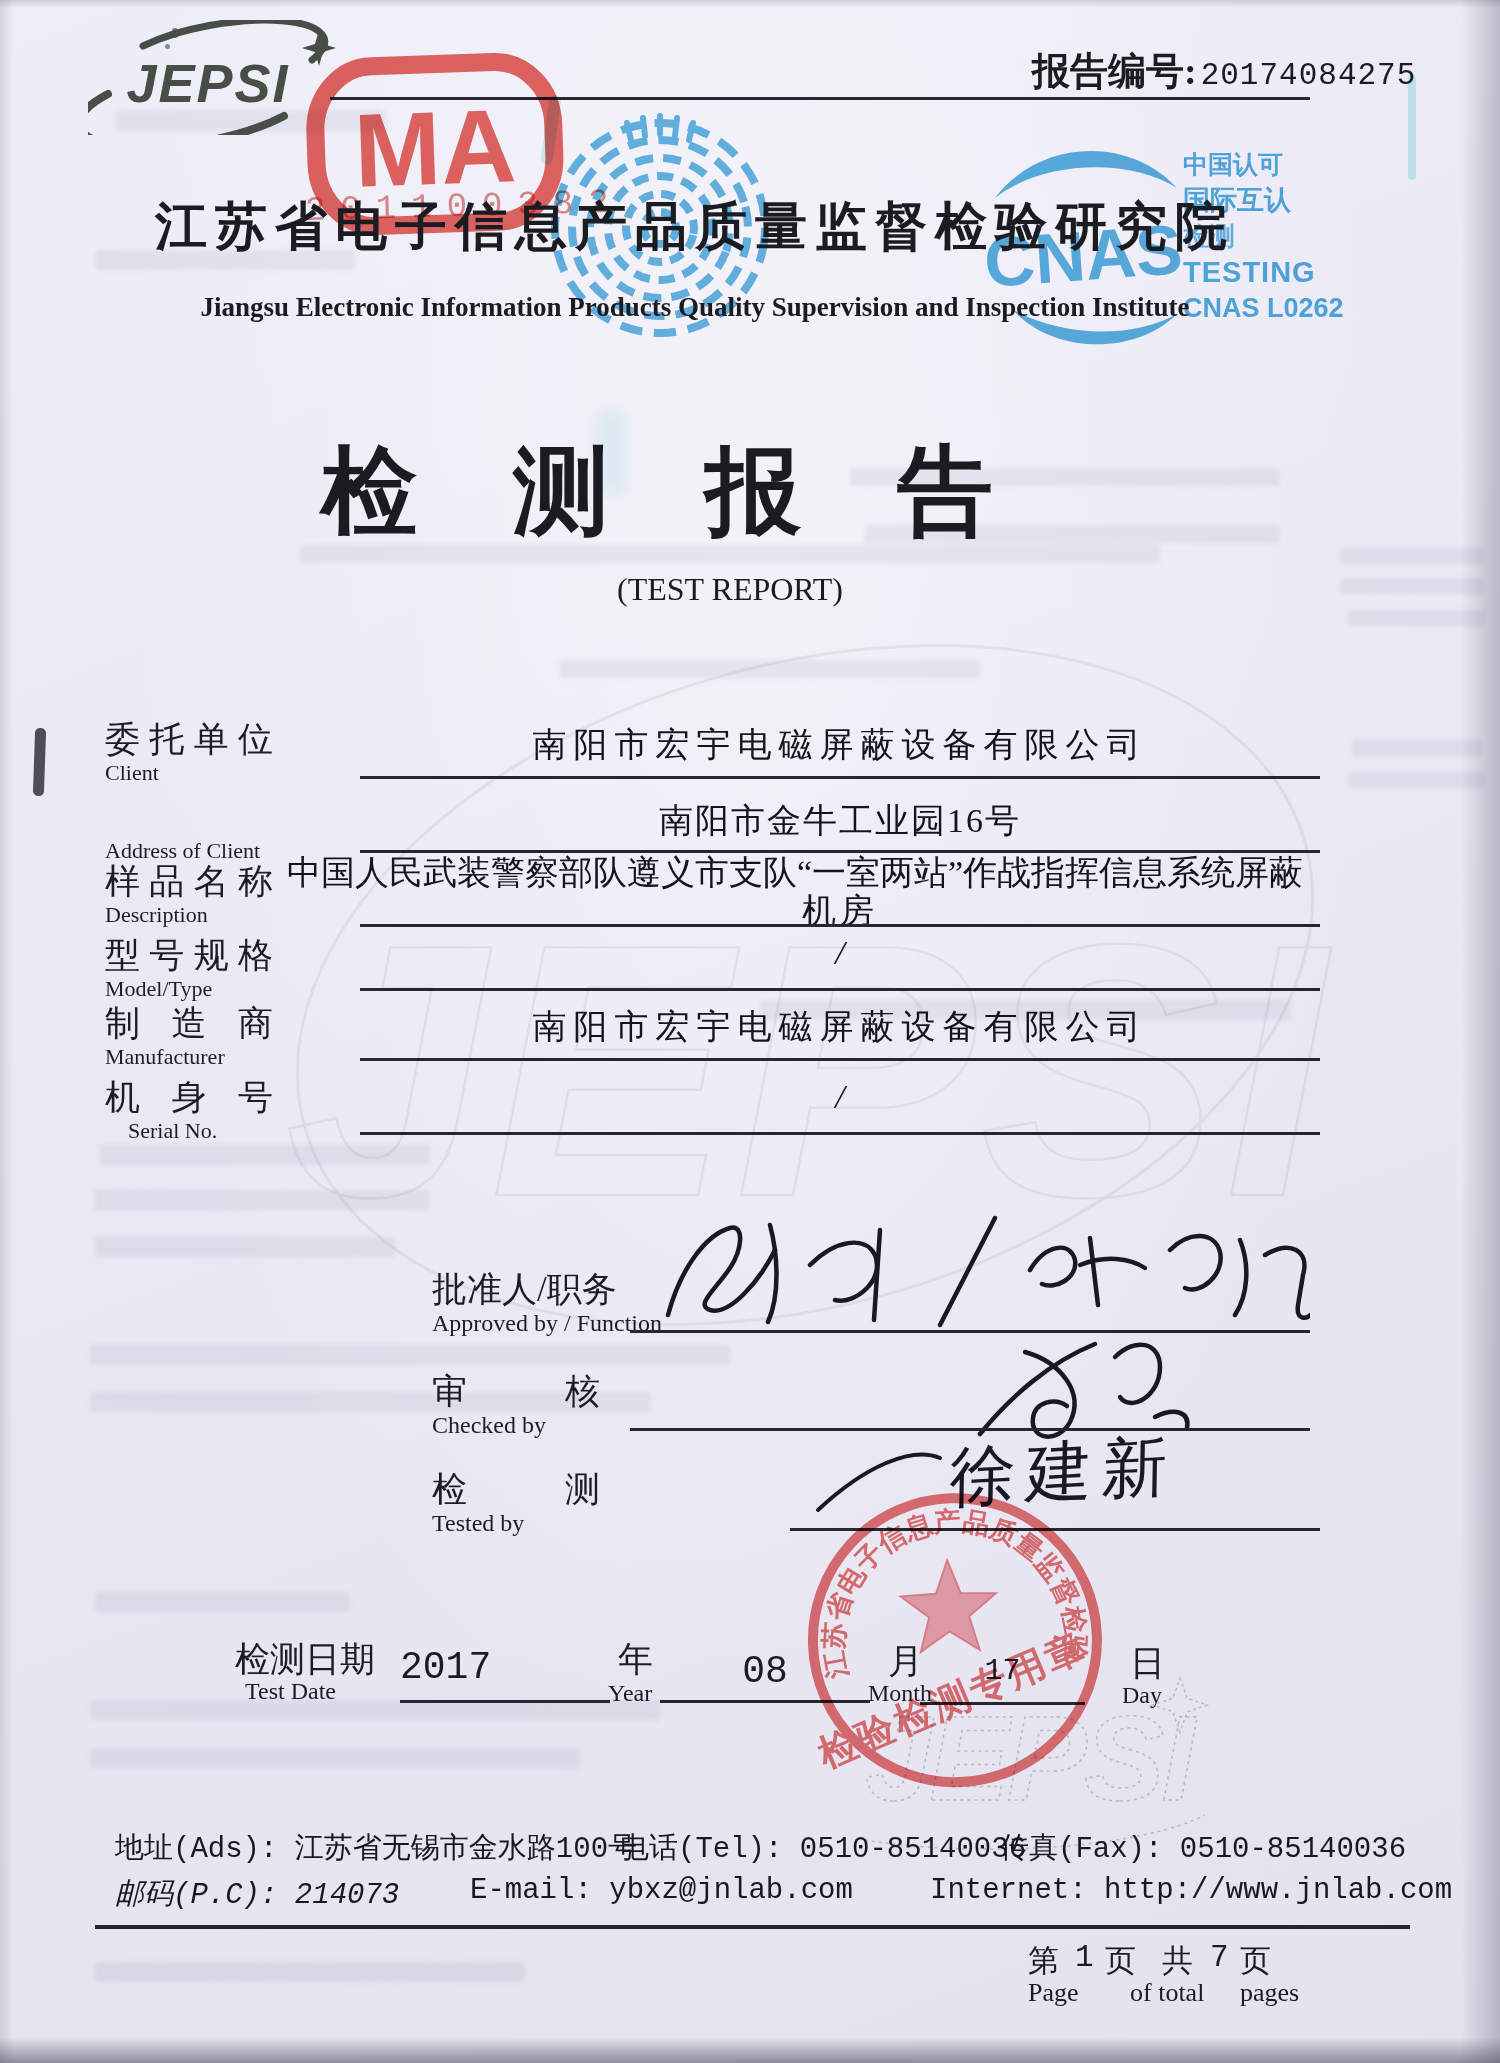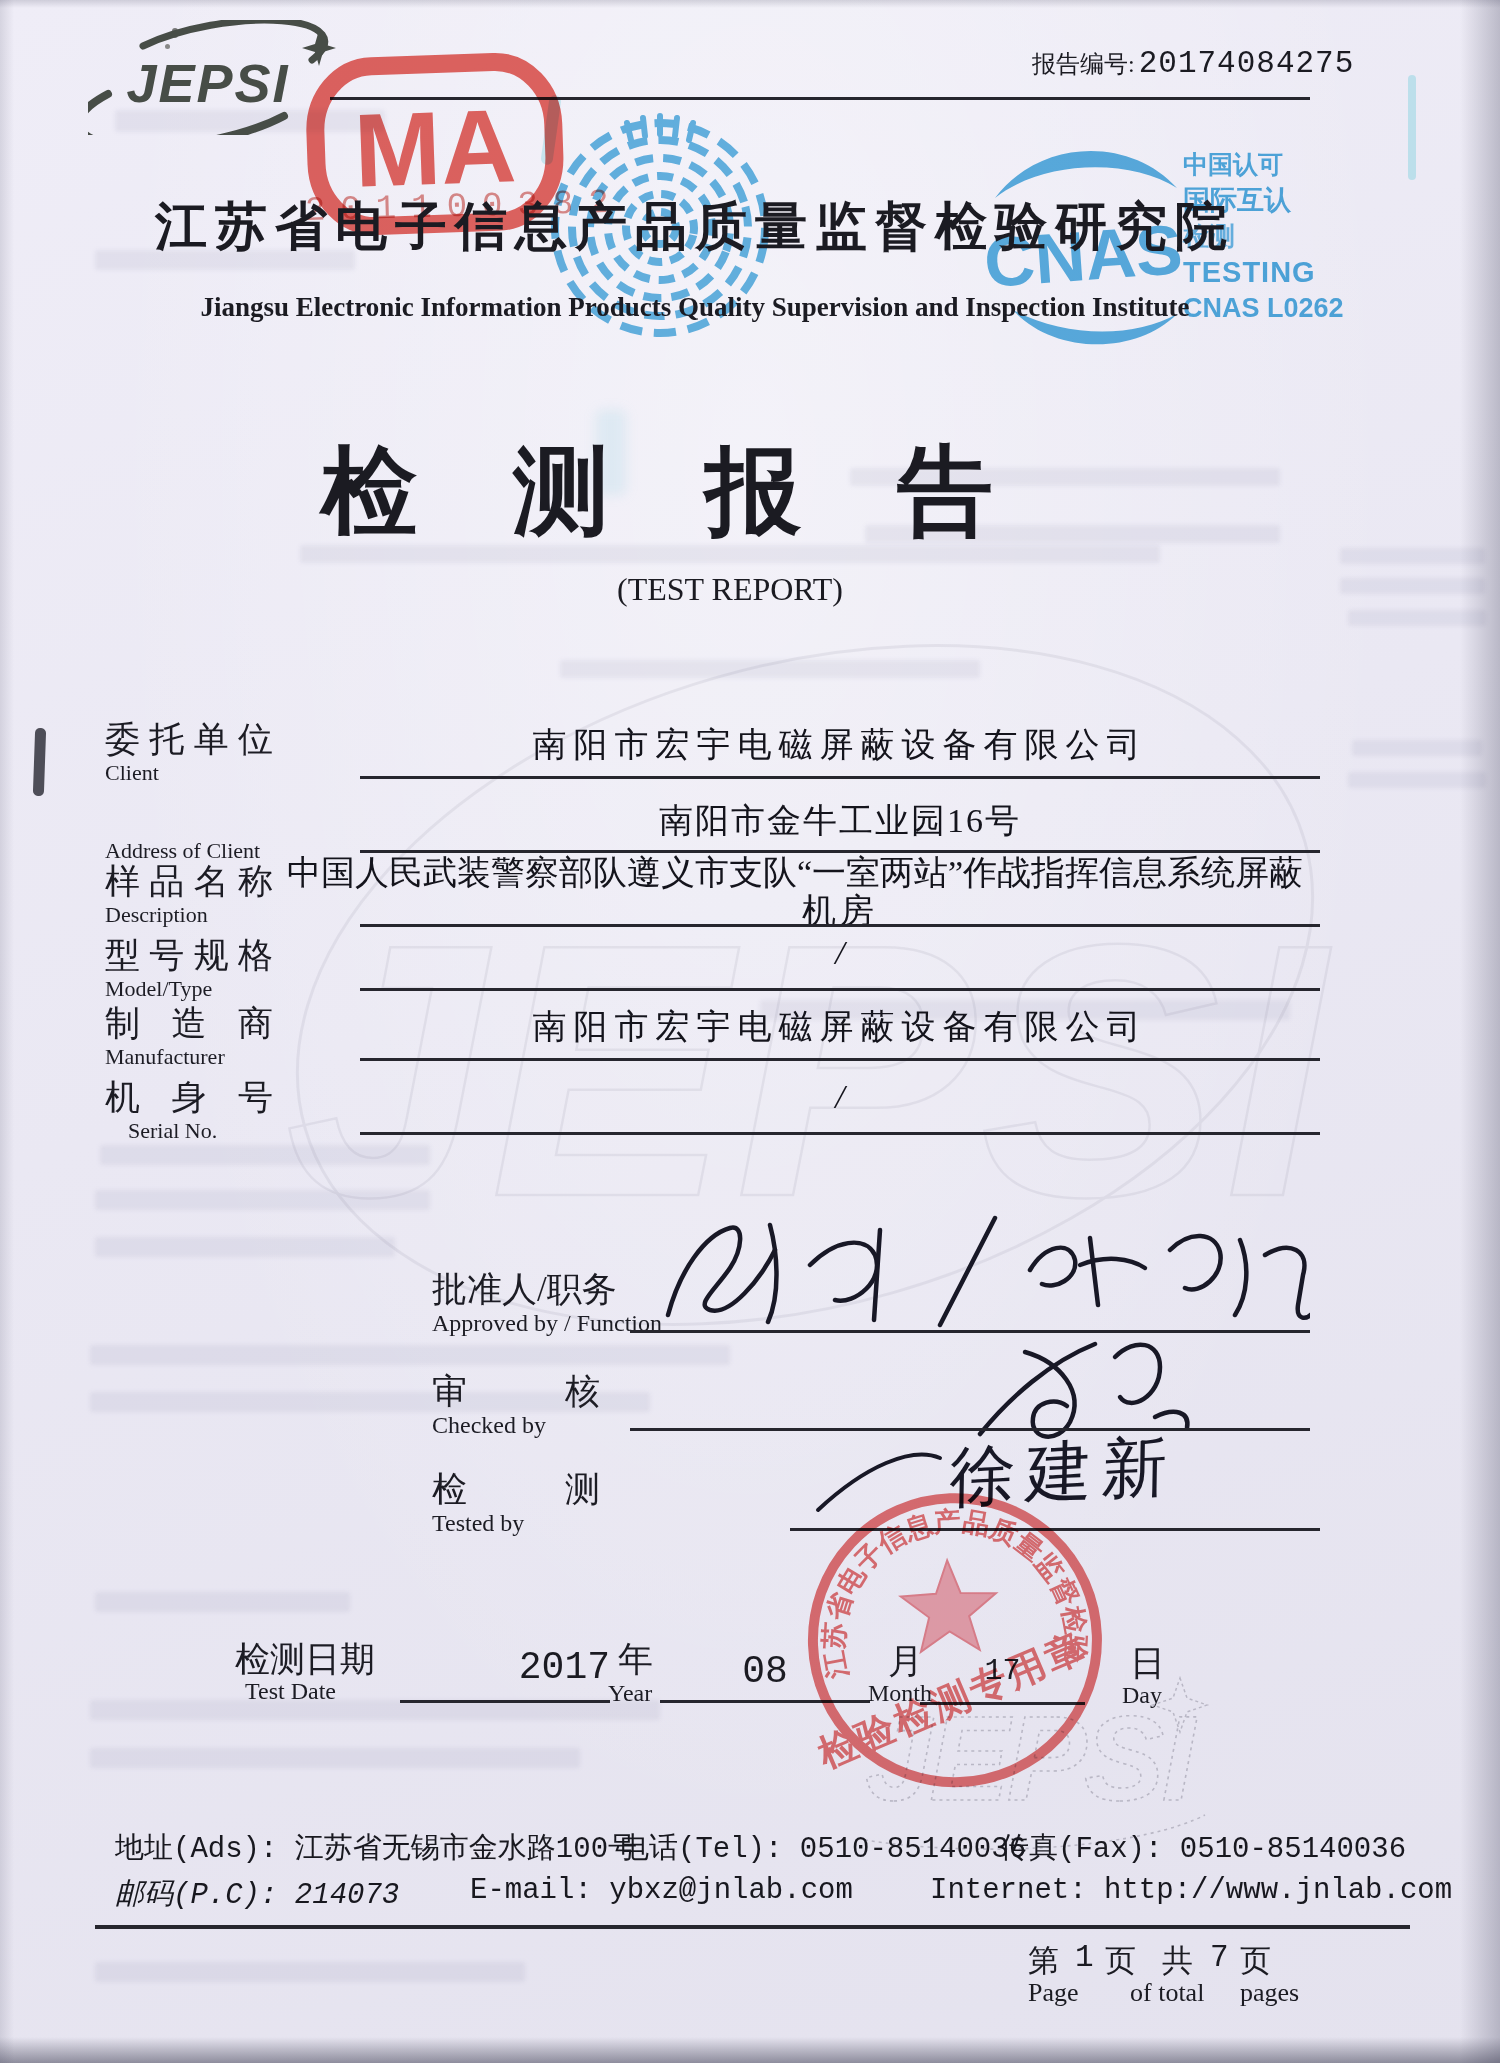--- a/index.html
+++ b/index.html
@@ -76,21 +76,21 @@
   <div class="smudge" style="left:165px;top:44px;width:5px;height:5px;background:#888;"></div>
 
   <svg class="abs" style="left:88px;top:20px;" width="250" height="115" viewBox="0 0 250 115">
     <path d="M55,26 A108,34 -10 0 1 224,40" fill="none" stroke="#474d47" stroke-width="7" stroke-linecap="round"></path>
     <path d="M196,96 A108,34 -10 0 1 20,74" fill="none" stroke="#474d47" stroke-width="8" stroke-linecap="round"></path>
     <path d="M231,10 L235,24 L248,28 L235,32 L231,46 L227,32 L214,28 L227,24 Z" fill="#474d47"></path>
     <text x="120" y="82" text-anchor="middle" font-family="Liberation Sans, sans-serif" font-size="54" font-weight="bold" font-style="italic" fill="#474d47" letter-spacing="2">JEPSI</text>
   </svg>
 
   <div class="abs" style="left:1032px;top:46px;white-space:nowrap;">
-    <span class="cn" style="font-size:24px;font-weight:normal;">报告编号:</span>
+    <span class="cn" style="font-size:38px;font-weight:bold;">报告编号:</span>
     <span style="font-size:31px;font-family:'Liberation Mono',monospace;letter-spacing:1px;">20174084275</span>
   </div>
 
   <div class="rule" style="left:330px;top:97px;width:980px;"></div>
 
   <svg class="abs stamp" style="left:300px;top:50px;transform:rotate(-2deg);opacity:.82;" width="270" height="195" viewBox="0 0 270 195">
     <rect x="16" y="14" width="238" height="160" rx="58" ry="64" fill="none" stroke="#e2453e" stroke-width="18"></rect>
     <text x="135" y="134" text-anchor="middle" font-family="Liberation Sans, sans-serif" font-size="104" font-weight="bold" fill="#e2453e">MA</text>
   </svg>
   <div class="abs" style="left:305px;top:186px;width:460px;font-family:'Liberation Mono',monospace;font-size:34px;color:rgba(205,72,66,.62);letter-spacing:15px;transform:rotate(-1.5deg);mix-blend-mode:multiply;">201100382</div>
@@ -197,21 +197,21 @@
   <div class="abs cn elabel" style="left:432px;top:1510px;font-size:24px;">Tested by</div>
   <svg class="abs" style="left:800px;top:1418px;" width="430" height="110" viewBox="0 0 430 110">
     <path d="M18,92 C65,48 112,28 140,40" fill="none" stroke="#181826" stroke-width="4" stroke-linecap="round"></path>
     <text x="155" y="82" font-size="66" fill="#181826" letter-spacing="10" font-family="Liberation Serif, serif" transform="rotate(-3 155 82) skewX(-4)">徐建新</text>
   </svg>
   <div class="rule" style="left:790px;top:1528px;width:530px;"></div>
 
   <div class="abs cn flabel" style="left:235px;top:1636px;font-family:Liberation Mono, monospace;">检测日期</div>
   <div class="abs cn elabel" style="left:245px;top:1678px;font-size:24px;">Test Date</div>
 
-  <div class="abs cn" style="left:400px;top:1646px;width:210px;text-align:right;font-size:38px;font-family:'Liberation Mono',monospace;">2017</div>
+  <div class="abs cn" style="left:400px;top:1646px;width:210px;text-align:left;font-size:38px;font-family:'Liberation Mono',monospace;">2017</div>
   <div class="rule" style="left:400px;top:1700px;width:210px;"></div>
   <div class="abs cn flabel" style="left:618px;top:1636px;">年</div>
   <div class="abs cn elabel" style="left:608px;top:1680px;font-size:24px;">Year</div>
 
   <div class="abs cn" style="left:660px;top:1650px;width:210px;text-align:center;font-size:38px;font-family:'Liberation Mono',monospace;">08</div>
   <div class="rule" style="left:660px;top:1700px;width:210px;"></div>
   <div class="abs cn flabel" style="left:888px;top:1638px;">月</div>
   <div class="abs cn elabel" style="left:868px;top:1680px;font-size:24px;">Month</div>
 
   <div class="abs cn" style="left:920px;top:1654px;width:165px;text-align:center;font-size:30px;font-family:'Liberation Mono',monospace;">17</div>

